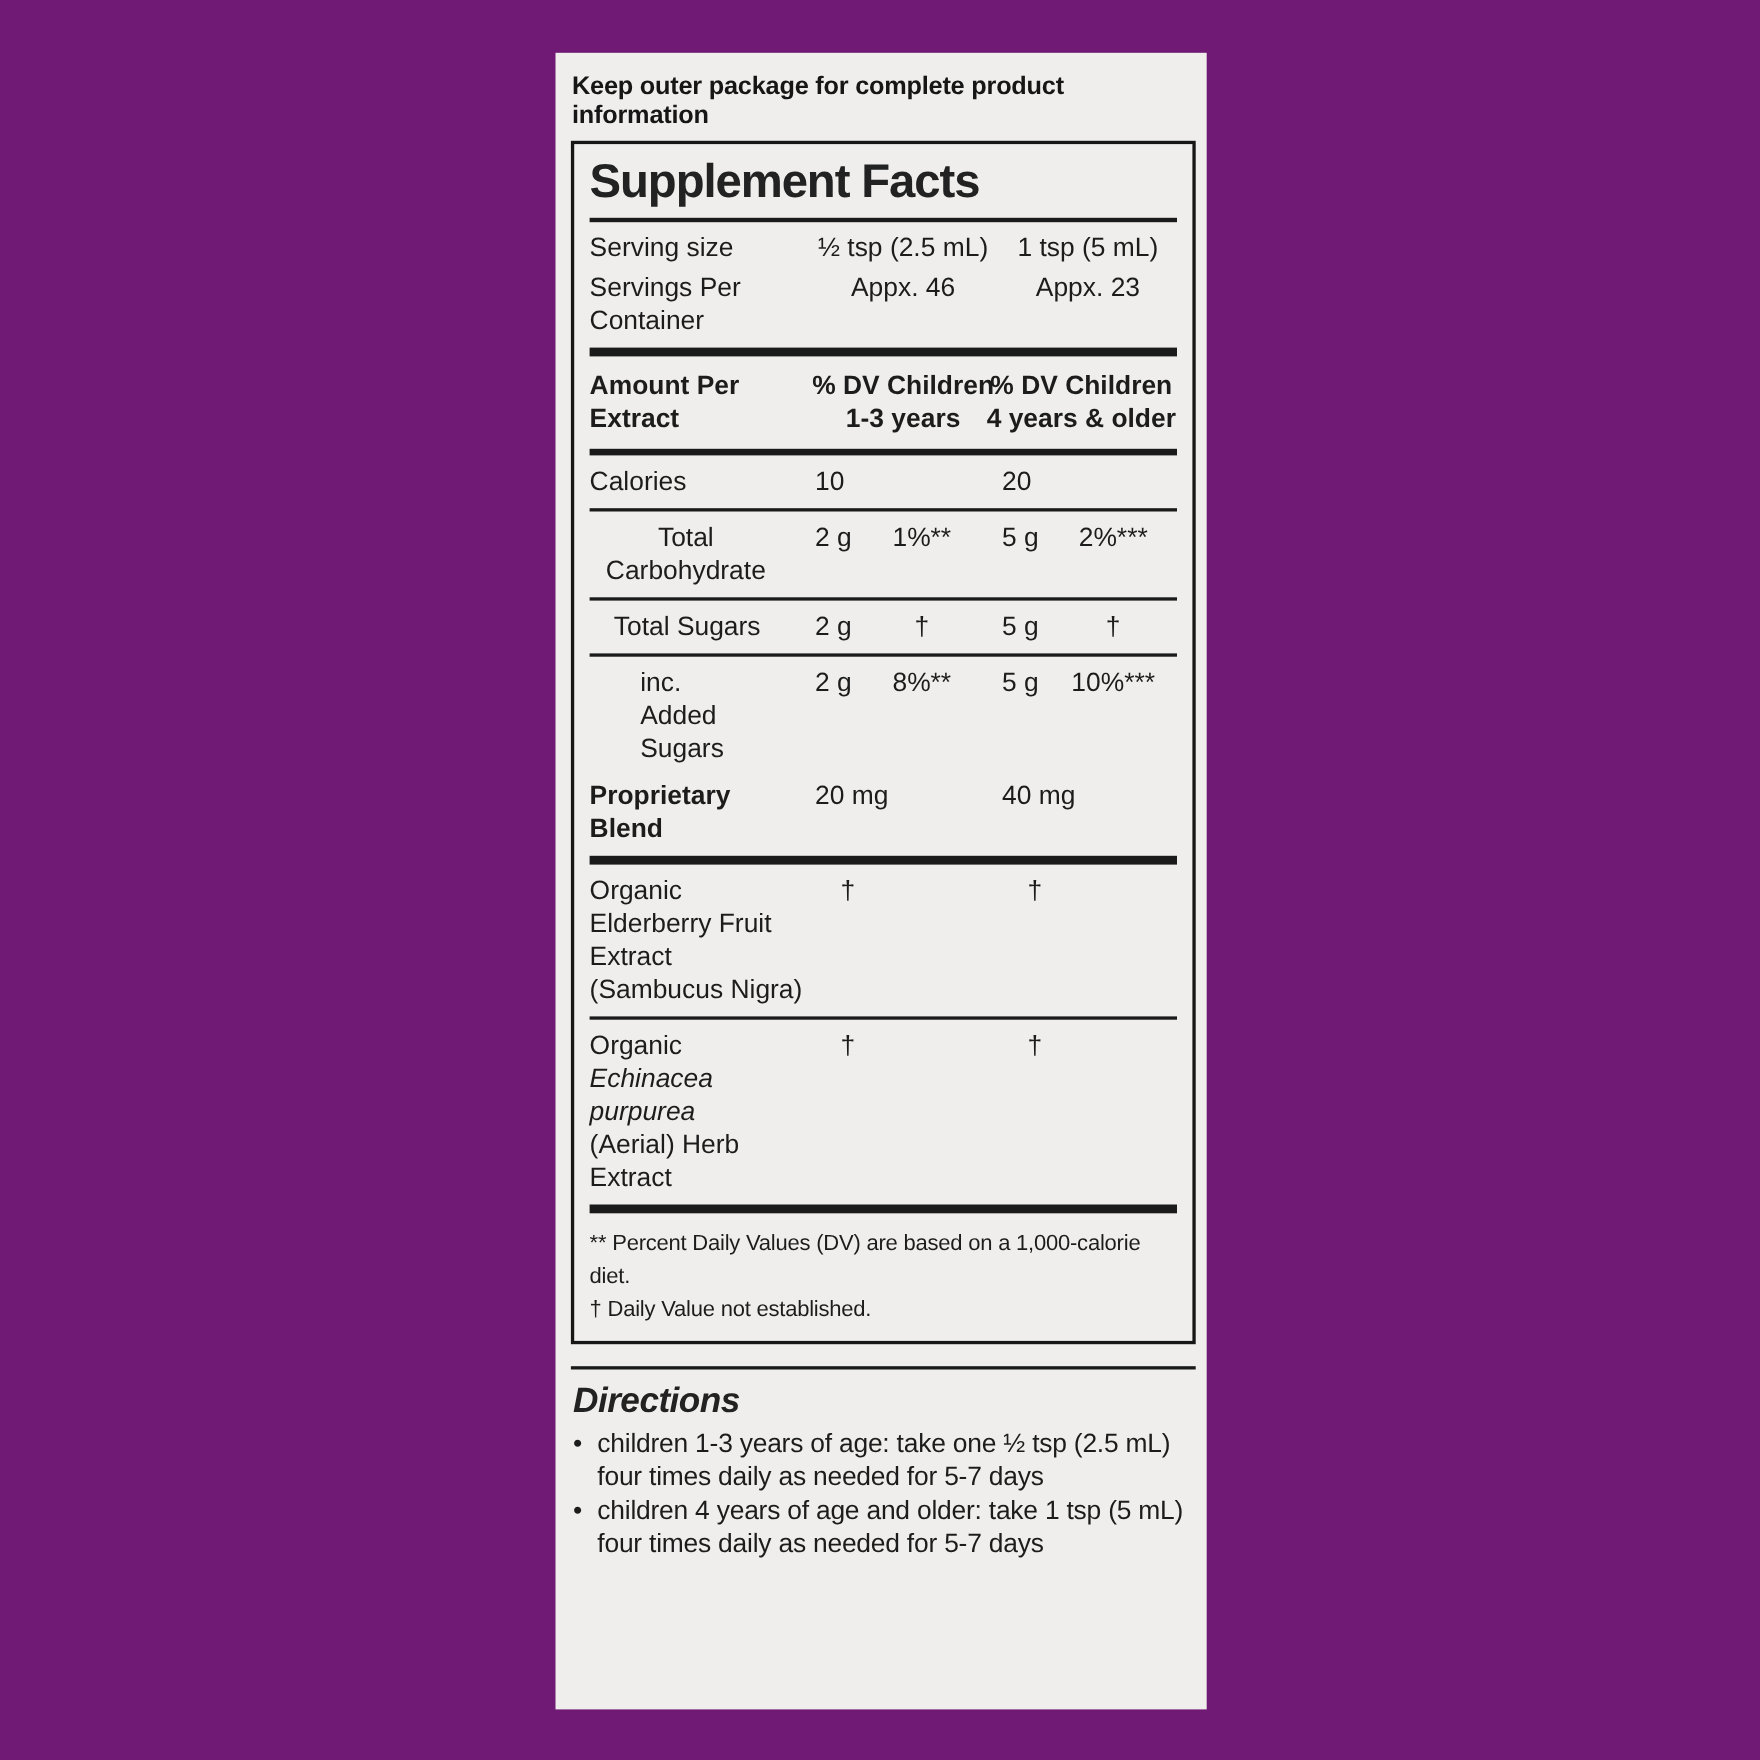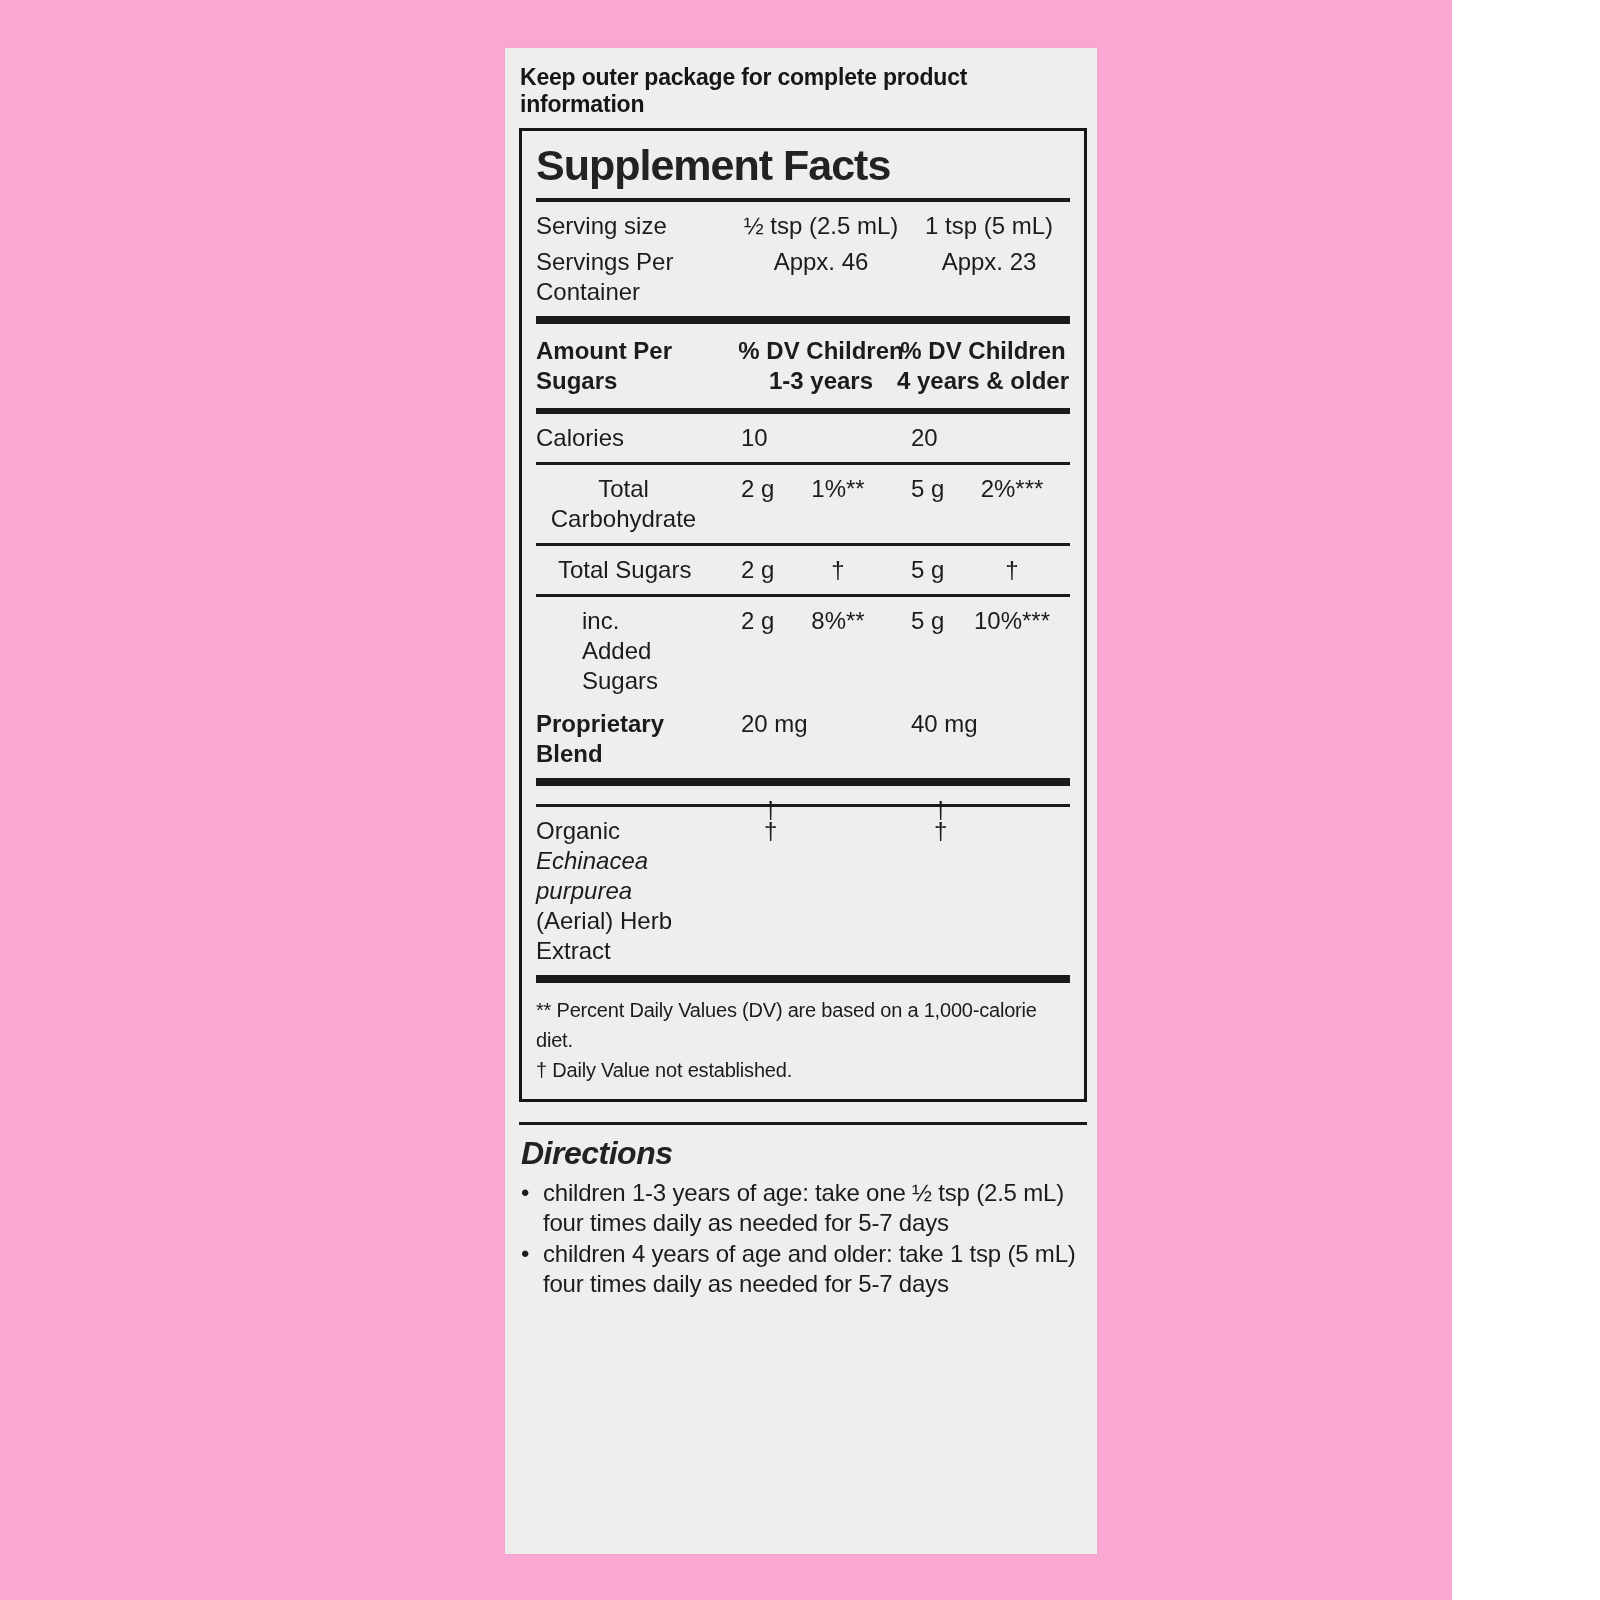--- a/index.html
+++ b/index.html
@@ -1,18 +1,18 @@
 <!DOCTYPE html>
 <html><head>
 <meta charset="utf-8">
 <style>
   * { margin:0; padding:0; box-sizing:border-box; }
   html,body { width:1600px; height:1600px; background:#ffffff;
     font-family:"Liberation Sans", sans-serif; color:#1c1c1c; }
-  .canvas { position:relative; width:1452px; height:1600px; background:#f9a8d4; overflow:hidden; }
+  .canvas { position:relative; width:1600px; height:1600px; background:#701a75; overflow:hidden; }
   .panel {
     position:absolute; left:505px; top:48px; width:592px; height:1506px;
     background:#efeeec; padding:12px 12px 0 14px; overflow:hidden;
     box-shadow:0 0 2px rgba(0,0,0,0.08);
   }
   .keep-note { font-size:23px; font-weight:bold; letter-spacing:-0.2px; margin:4px 0 10px 1px; color:#161616; }
 
   .sf-box { border:3px solid #161616; background:transparent; padding:8px 14px 14px 14px; width:568px; }
   .sf-title { font-size:43px; font-weight:bold; letter-spacing:-1px; color:#222; margin:2px 0 8px 0; }
   .rule4 { height:4px; background:#1a1a1a; }
@@ -70,21 +70,21 @@
       </div>
       <div class="sf-row" style="padding-top:4px;">
         <span class="c-name" style="width:165px;">Servings Per Container</span>
         <span class="abs s1" style="top:4px;">Appx. 46</span>
         <span class="abs s2" style="top:4px;">Appx. 23</span>
       </div>
 
       <div class="rule8"></div>
 
       <div class="sf-row" style="padding:12px 0;">
-        <span class="c-name bold" style="width:160px;">Amount Per Sugars</span>
+        <span class="c-name bold" style="width:160px;">Amount Per Extract</span>
         <span class="abs h1" style="top:12px;">% DV Children 1-3 years</span>
         <span class="abs h2" style="top:12px;">% DV Children 4 years &amp; older</span>
       </div>
 
       <div class="rule6"></div>
 
       <div class="sf-row">
         <span class="c-name">Calories</span>
         <span class="abs a1">10</span>
         <span class="abs a2">20</span>
@@ -119,20 +119,21 @@
 
       <div class="sf-row" style="padding-top:4px;">
         <span class="c-name bold">Proprietary Blend</span>
         <span class="abs a1" style="top:4px;">20 mg</span>
         <span class="abs a2" style="top:4px;">40 mg</span>
       </div>
 
       <div class="rule8"></div>
 
       <div class="sf-row">
+        <span class="c-name" style="width:200px;">Organic Elderberry Fruit Extract (Sambucus Nigra)</span>
         <span class="abs dag1">†</span>
         <span class="abs dag2">†</span>
       </div>
       <div class="rule3"></div>
 
       <div class="sf-row">
         <span class="c-name" style="width:170px;"><span>Organic </span><span class="ital">Echinacea purpurea</span><span> (Aerial) Herb Extract</span></span>
         <span class="abs dag1">†</span>
         <span class="abs dag2">†</span>
       </div>

